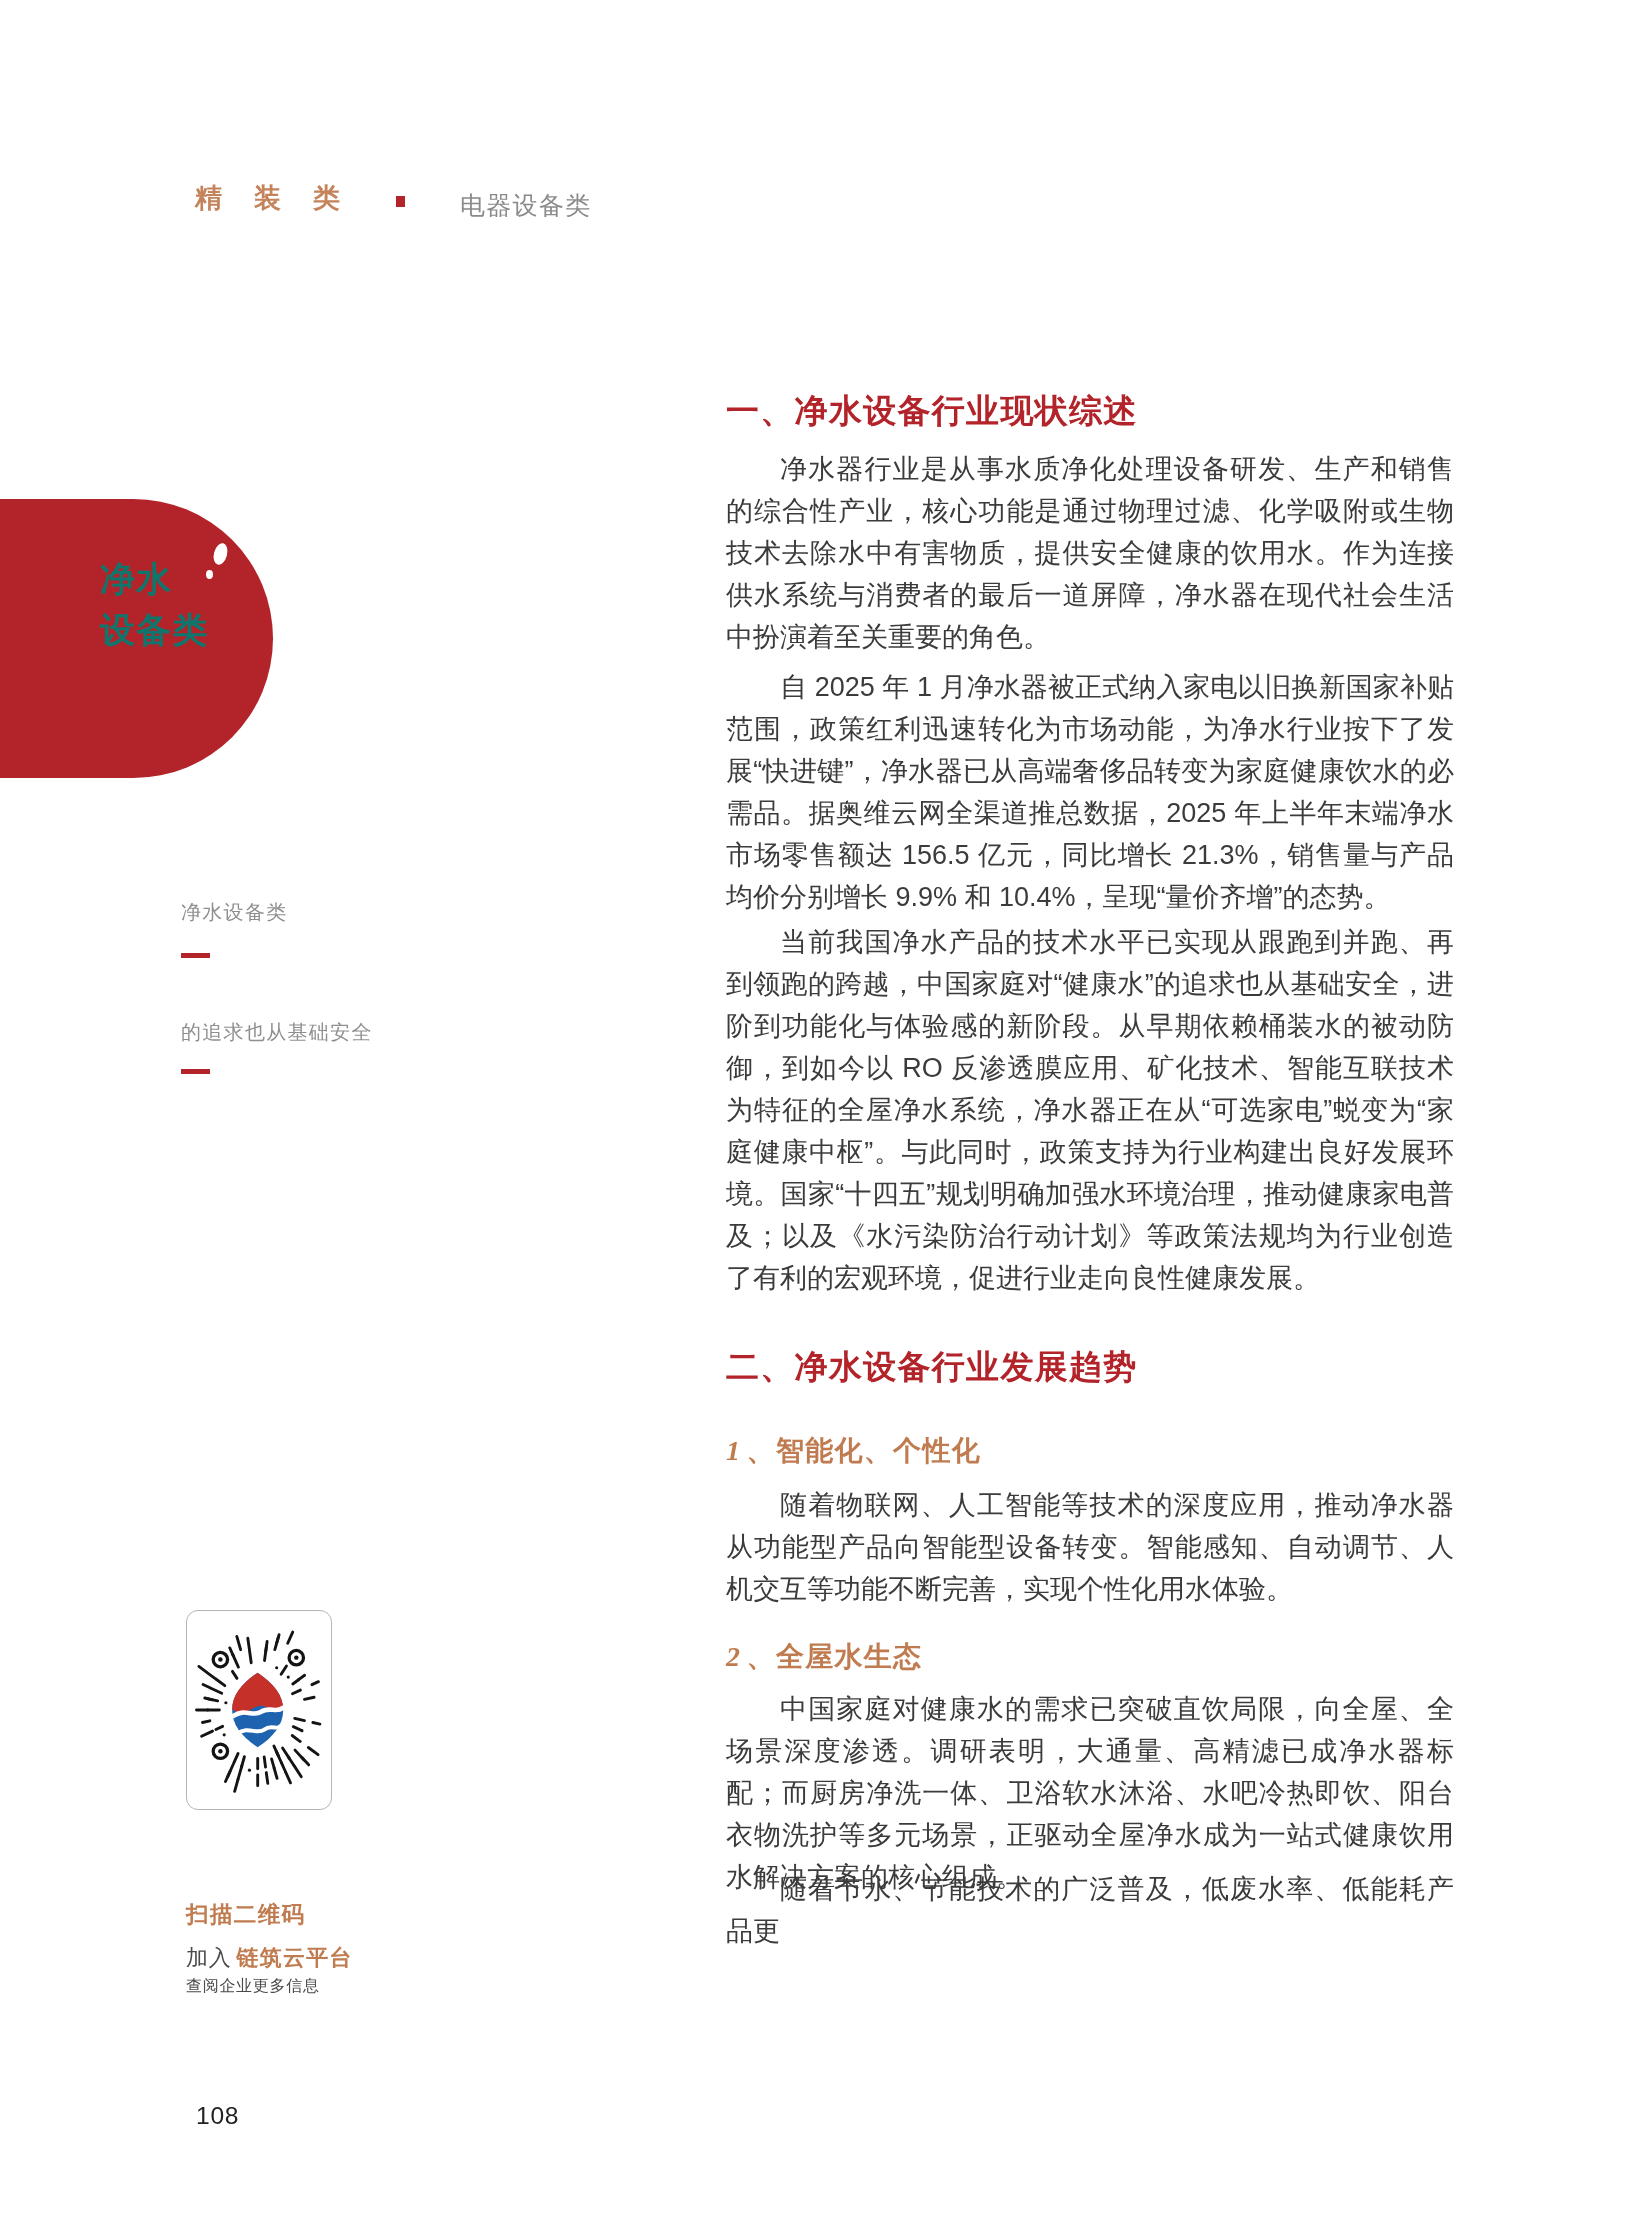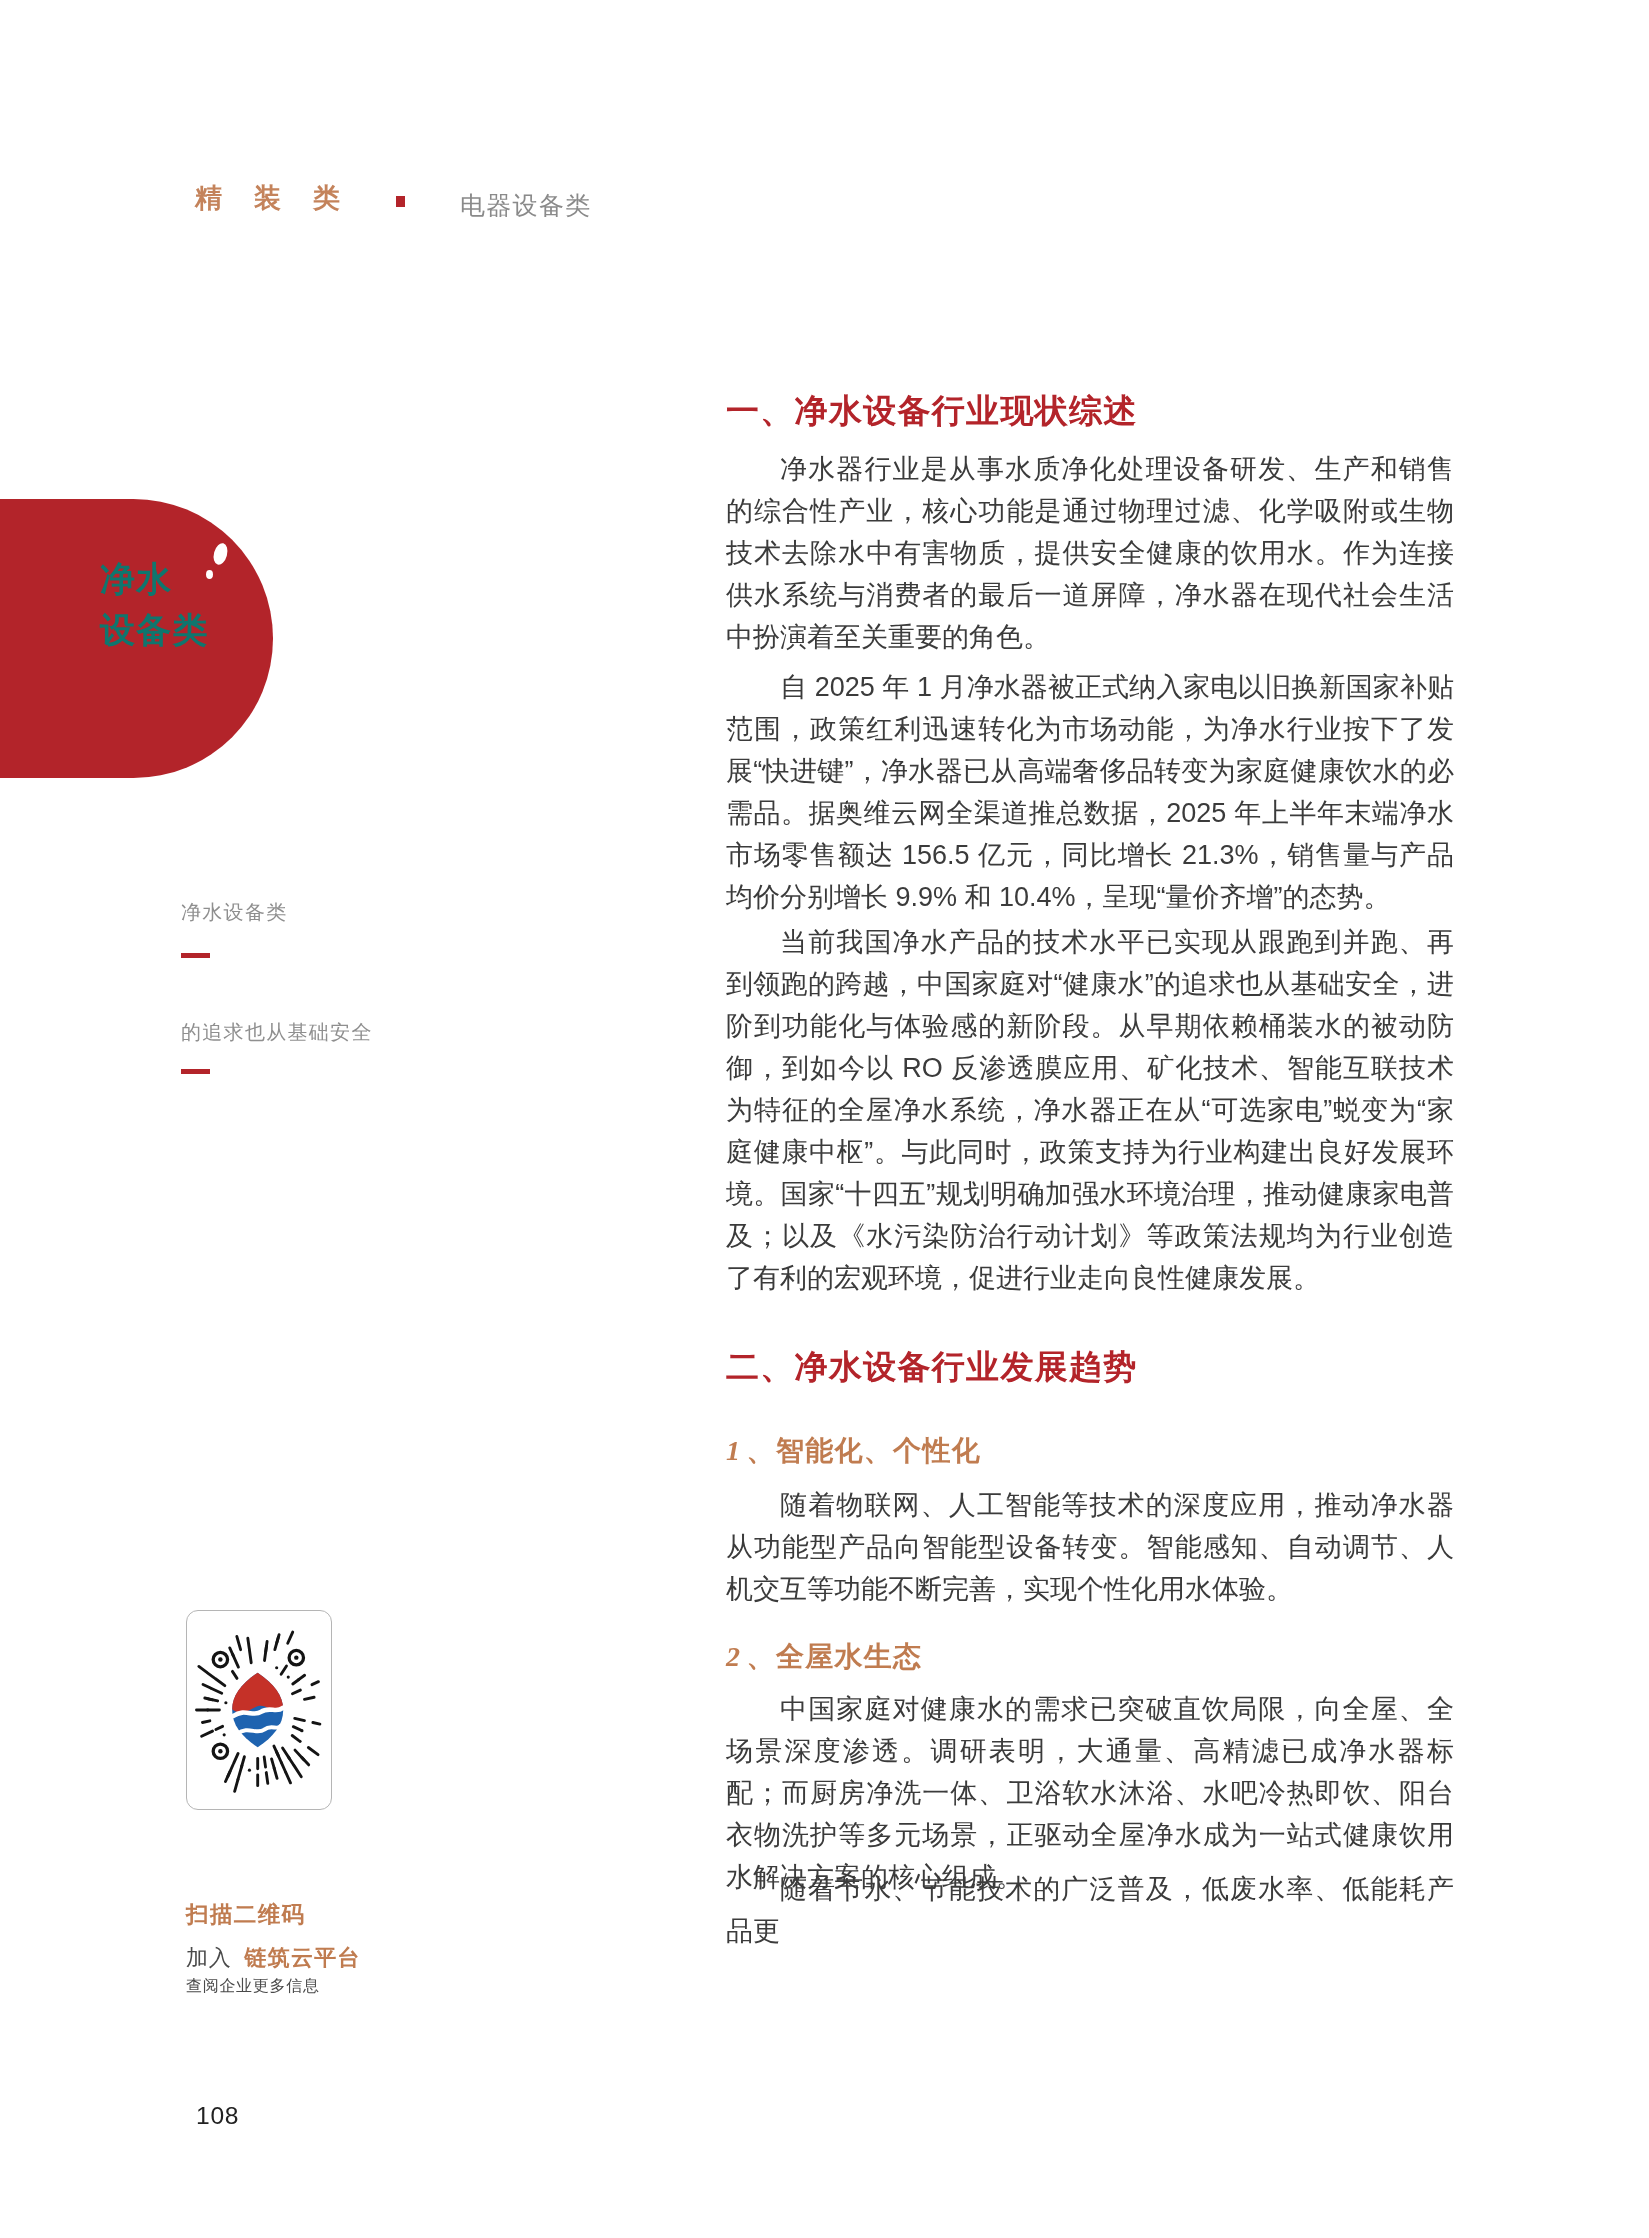--- a/index.html
+++ b/index.html
@@ -65,21 +65,21 @@
   .qr-card svg{width:100%;height:100%;display:block;}
   .qr-caption-title{
     position:absolute;left:186px;top:1899px;
     font-size:22.6px;font-weight:700;color:#C07C50;letter-spacing:1.3px;
   }
   .qr-caption-line2{
     position:absolute;left:186px;top:1943px;
     font-size:22px;color:#4A4A4A;letter-spacing:0.7px;white-space:nowrap;
   }
   .qr-caption-line2 .platform{
-    color:#C07C50;font-weight:700;margin-left:13px;letter-spacing:1.3px;
+    color:#C07C50;font-weight:700;margin-left:5px;letter-spacing:1.3px;
   }
   .qr-caption-line3{
     position:absolute;left:186px;top:1976px;
     font-size:16px;color:#4A4A4A;letter-spacing:0.7px;white-space:nowrap;
   }
   .page-number{
     position:absolute;left:196px;top:2102px;
     font-size:24.6px;color:#222222;letter-spacing:0.7px;
   }
   

